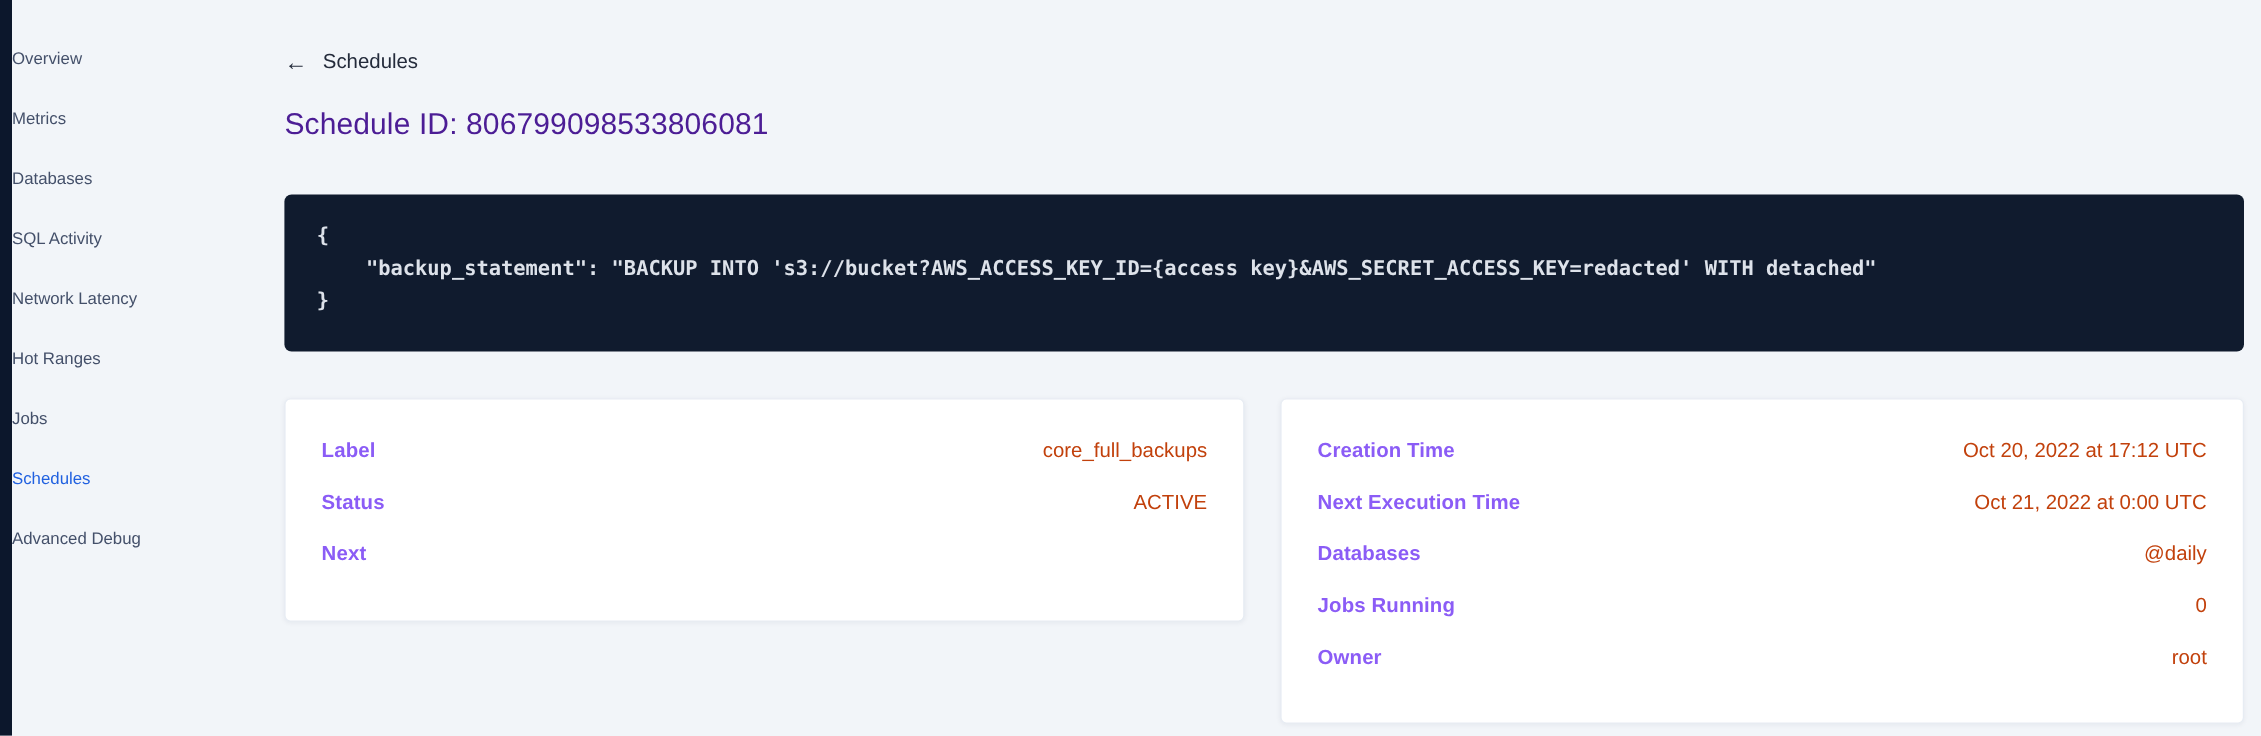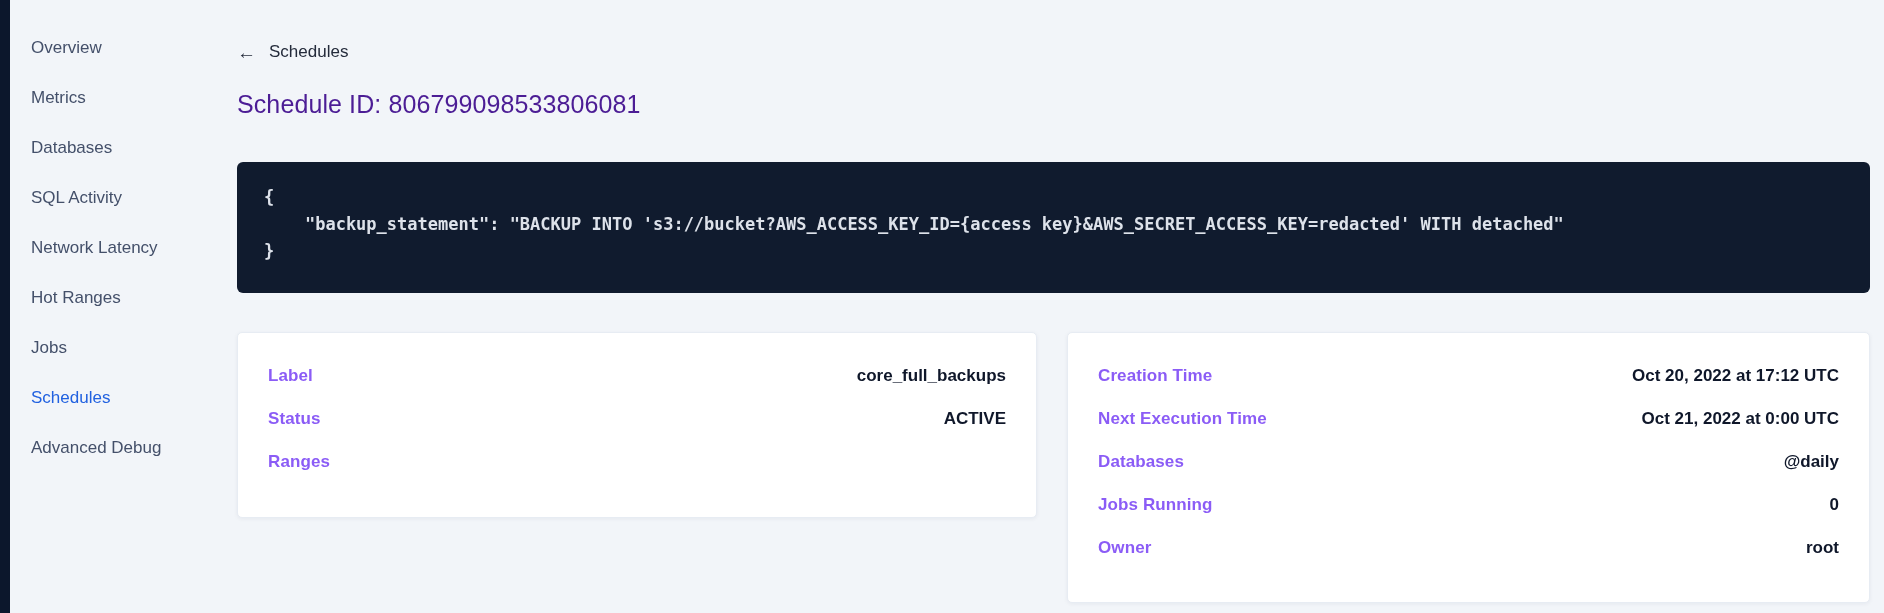--- a/index.html
+++ b/index.html
@@ -19,22 +19,21 @@
   }
 
   
   .sidebar {
     position: absolute; left: 10px; top: 23px;
     width: 210px;
   }
   .side-item {
     height: 50px;
     display: flex; align-items: center;
-    padding-left: 21px;
-    font-size: 17px;
+    font-size: 14px;
     color: #44506a;
     cursor: pointer;
     white-space: nowrap;
   }
   .side-item.active { color: #2161e0; }
 
   
   .main { position: absolute; left: 237px; top: 0; width: 1633px; }
 
   .back-link {
@@ -81,21 +80,21 @@
   }
   .card.label-card { width: 800px; height: 186px; }
   .card.meta-card  { width: 803px; height: 271px; }
 
   .detail-row {
     height: 43px;
     display: flex; align-items: center; justify-content: space-between;
     font-size: 17px;
   }
   .detail-row .row-label { font-weight: 700; color: #8b5cf6; letter-spacing: 0.1px; }
-  .detail-row .row-value { font-weight: 700; color: #0f172a; text-align: right; }
+  .detail-row .row-value { font-weight: 400; color: #c2410c; text-align: right; }
 </style>
 </head>
 <body>
 
 <div class="left-rail"></div>
 
 <nav class="sidebar">
   <div class="side-item">Overview</div>
   <div class="side-item">Metrics</div>
   <div class="side-item">Databases</div>
@@ -125,21 +124,21 @@
     <section class="card label-card">
       <div class="detail-row">
         <span class="row-label">Label</span>
         <span class="row-value">core_full_backups</span>
       </div>
       <div class="detail-row">
         <span class="row-label">Status</span>
         <span class="row-value">ACTIVE</span>
       </div>
       <div class="detail-row">
-        <span class="row-label">Ranges</span>
+        <span class="row-label">Next</span>
         <span class="row-value"></span>
       </div>
     </section>
 
     <section class="card meta-card">
       <div class="detail-row">
         <span class="row-label">Creation Time</span>
         <span class="row-value">Oct 20, 2022 at 17:12 UTC</span>
       </div>
       <div class="detail-row">

